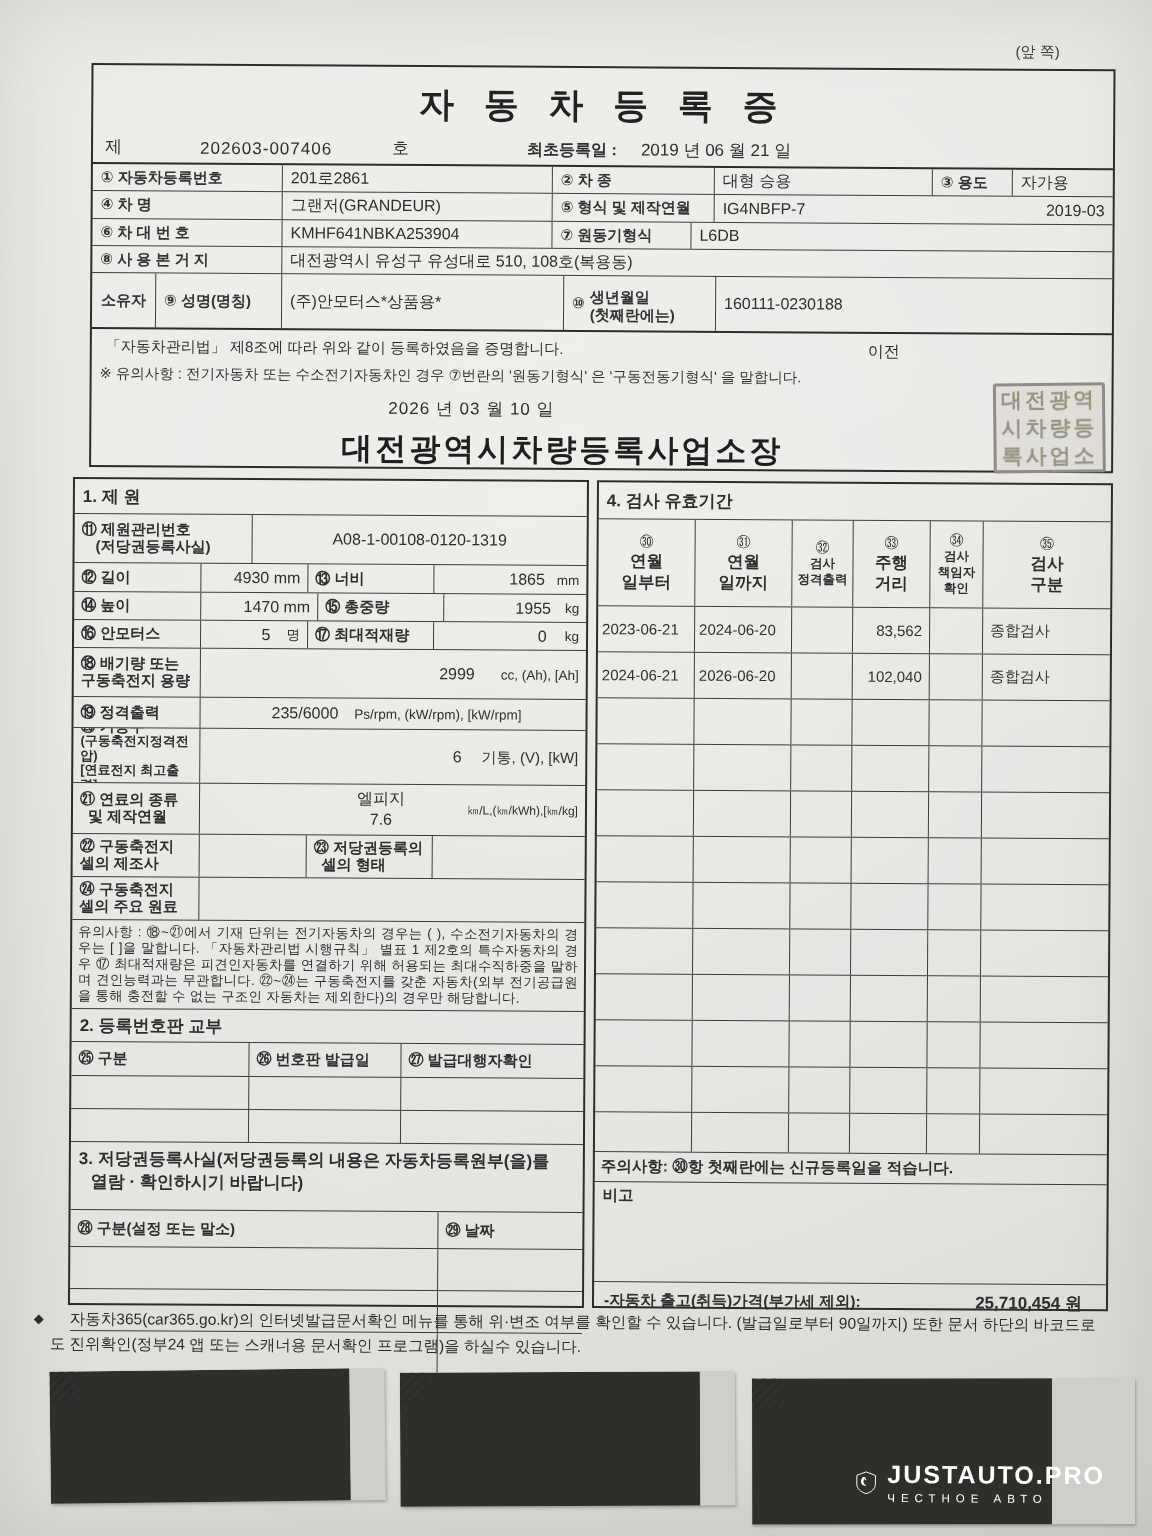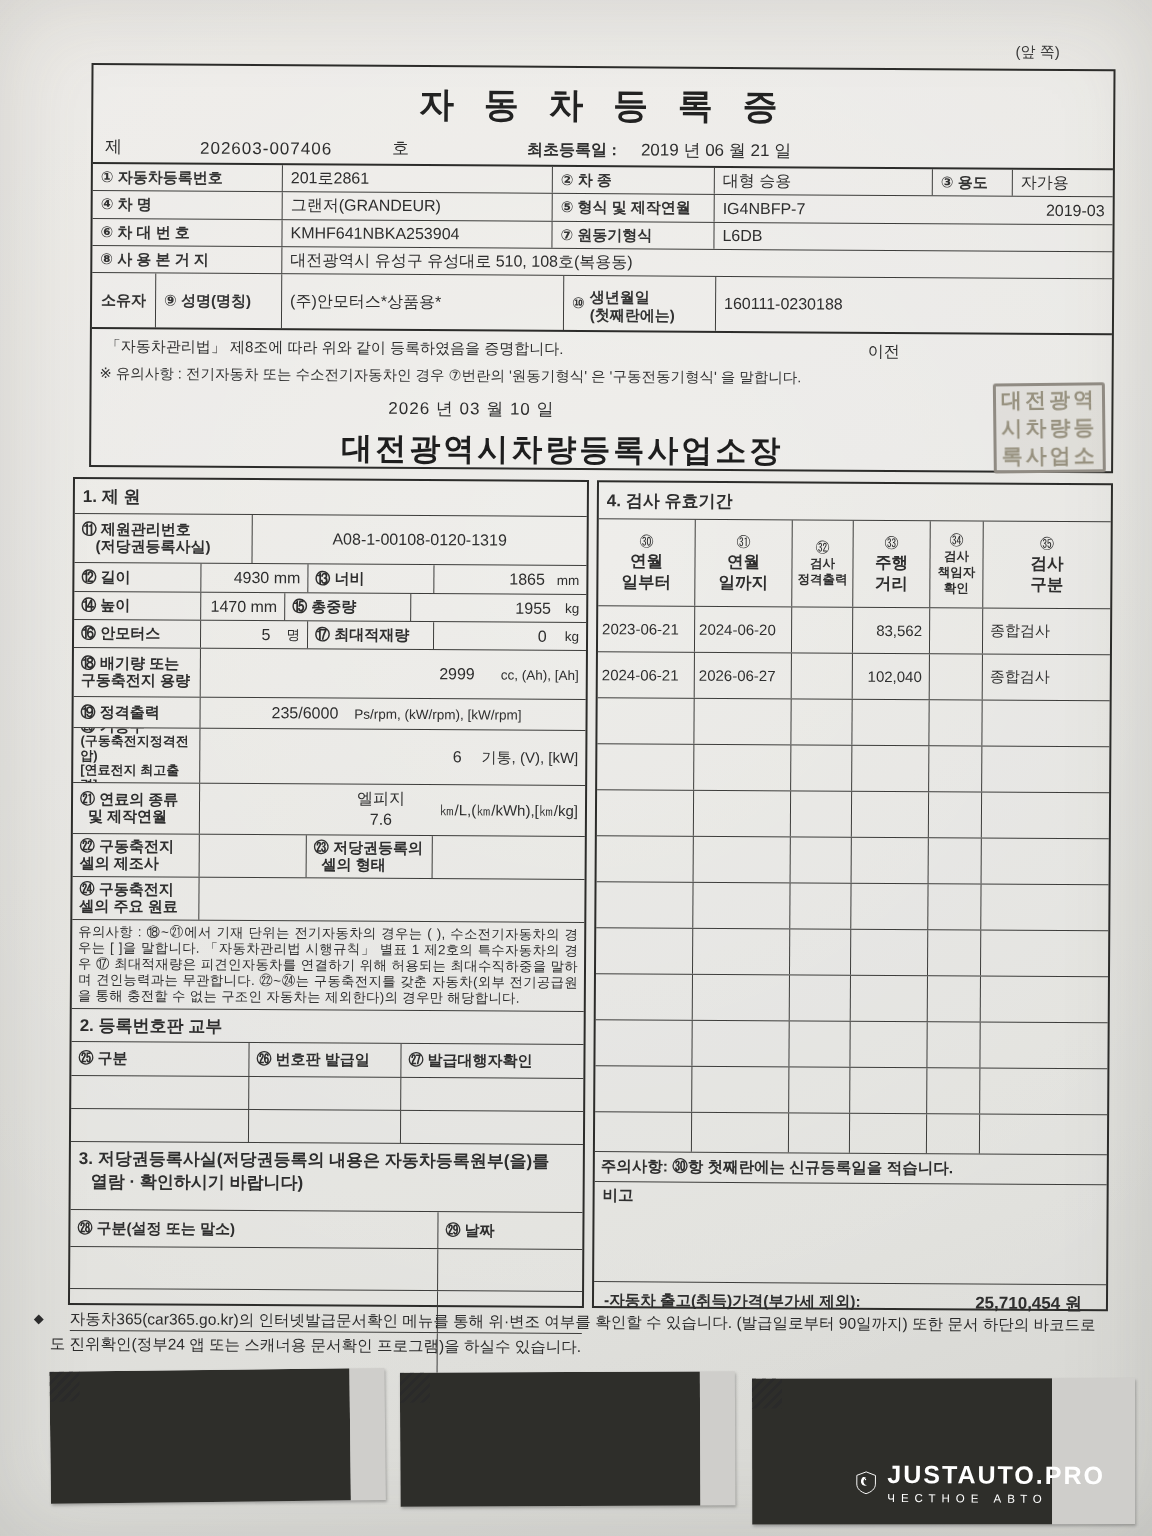--- a/index.html
+++ b/index.html
@@ -110,21 +110,21 @@
         <div class="tcell val" style="width:270px">그랜저(GRANDEUR)</div>
         <div class="tcell lbl" style="width:162px">⑤ 형식 및 제작연월</div>
         <div class="tcell val spread" style="flex:1">
           <span>IG4NBFP-7</span>
           <span>2019-03</span>
         </div>
       </div>
       <div class="trow h26">
         <div class="tcell lbl" style="width:190px">⑥ 차 대 번 호</div>
         <div class="tcell val" style="width:270px">KMHF641NBKA253904</div>
-        <div class="tcell lbl" style="width:162px">⑦ 원동기형식</div>
+        <div class="tcell lbl" style="width:139px">⑦ 원동기형식</div>
         <div class="tcell val" style="flex:1">L6DB</div>
       </div>
       <div class="trow h26">
         <div class="tcell lbl" style="width:190px">⑧ 사 용 본 거 지</div>
         <div class="tcell val" style="flex:1">대전광역시 유성구 유성대로 510, 108호(복용동)</div>
       </div>
       <div class="trow ownrow" style="border-bottom:2px solid #2c2c2a">
         <div class="tcell lbl" style="width:64px;justify-content:center">소유자</div>
         <div class="tcell lbl" style="width:126px">⑨ 성명(명칭)</div>
         <div class="tcell val" style="width:282px">(주)안모터스*상품용*</div>
@@ -171,21 +171,21 @@
       <div class="scell num jr" style="width:107px">4930 mm</div>
       <div class="scell slbl" style="width:126px">⑬ 너비</div>
       <div class="scell spread" style="flex:1">
         <span class="num" style="margin-left:auto">1865</span>
         <span class="unit" style="margin-left:12px">mm</span>
       </div>
     </div>
 
     <div class="srow" style="height:27px">
       <div class="scell slbl" style="width:127px">⑭ 높이</div>
-      <div class="scell num jr" style="width:84px">1470 mm</div>
+      <div class="scell num jr" style="width:117px">1470 mm</div>
       <div class="scell slbl" style="width:126px">⑮ 총중량</div>
       <div class="scell" style="flex:1">
         <span class="num" style="margin-left:auto">1955</span>
         <span class="unit" style="margin-left:14px">kg</span>
       </div>
     </div>
 
     <div class="srow" style="height:27px">
       <div class="scell slbl" style="width:127px">⑯ 안모터스</div>
       <div class="scell" style="width:107px">
@@ -239,21 +239,21 @@
         <span class="slbl">
           <span>㉑ 연료의 종류</span><br>
           <span style="margin-left:8px">및 제작연월</span>
         </span>
       </div>
       <div class="scell" style="flex:1">
         <span style="margin-left:150px;text-align:center;line-height:1.3">
           <span class="num">엘피지</span><br>
           <span class="num">7.6</span>
         </span>
-        <span class="unit" style="margin-left:auto;font-size:15px">㎞/L,(㎞/kWh),[㎞/kg]</span>
+        <span class="unit" style="margin-left:auto;font-size:12px">㎞/L,(㎞/kWh),[㎞/kg]</span>
       </div>
     </div>
 
     <div class="srow" style="height:42px">
       <div class="scell" style="width:127px">
         <span class="slbl">
           <span>㉒ 구동축전지</span><br>
           <span>셀의 제조사</span>
         </span>
       </div>
@@ -358,21 +358,21 @@
     <div class="srow irow" style="height:45px">
       <div class="scell" style="width:97px;padding:0 4px">2023-06-21</div>
       <div class="scell" style="width:97px;padding:0 4px">2024-06-20</div>
       <div class="scell" style="width:61px"></div>
       <div class="scell jr" style="width:77px">83,562</div>
       <div class="scell" style="width:53px"></div>
       <div class="scell" style="flex:1">종합검사</div>
     </div>
     <div class="srow irow" style="height:45px">
       <div class="scell" style="width:97px;padding:0 4px">2024-06-21</div>
-      <div class="scell" style="width:97px;padding:0 4px">2026-06-27</div>
+      <div class="scell" style="width:97px;padding:0 4px">2026-06-20</div>
       <div class="scell" style="width:61px"></div>
       <div class="scell jr" style="width:77px">102,040</div>
       <div class="scell" style="width:53px"></div>
       <div class="scell" style="flex:1">종합검사</div>
     </div>
 
     <div class="srow" style="height:45px">
           <div class="scell" style="width:97px"></div>
           <div class="scell" style="width:97px"></div>
           <div class="scell" style="width:61px"></div>

